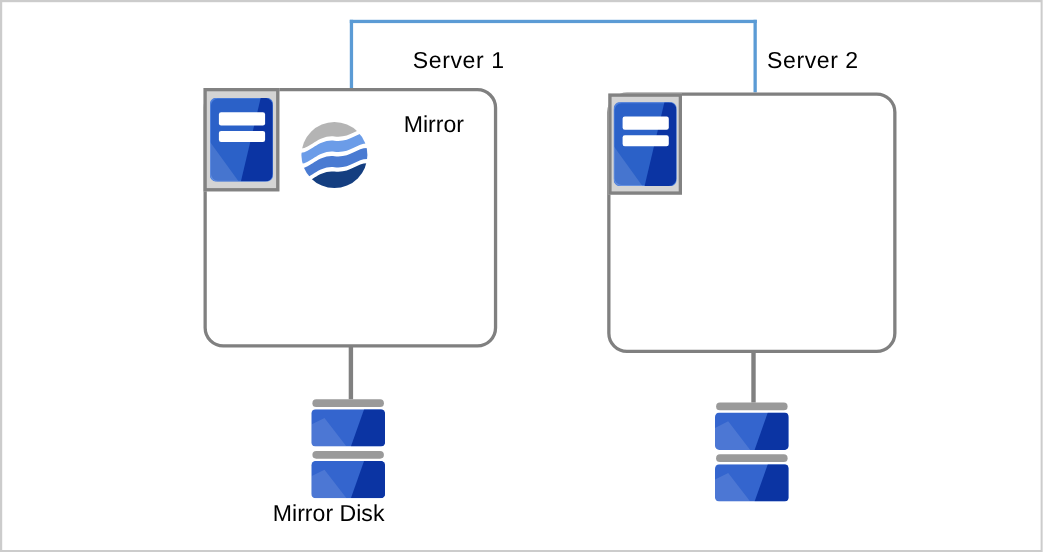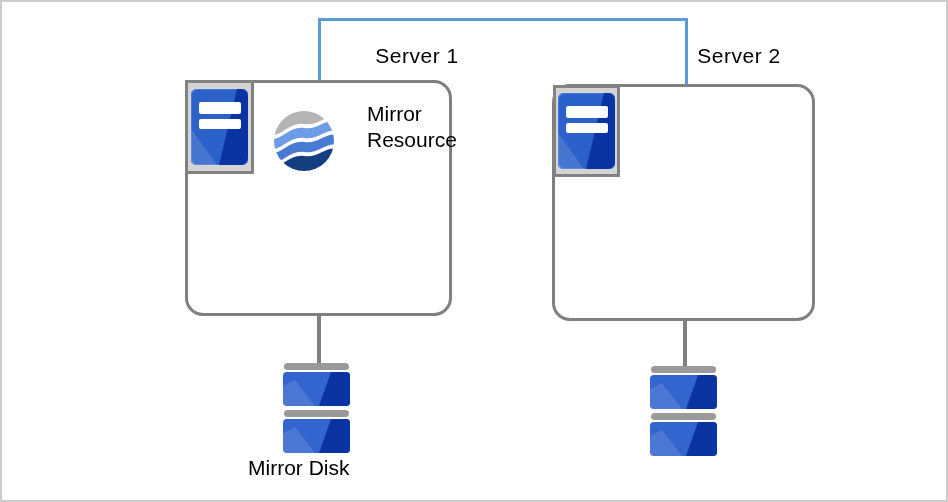--- a/index.html
+++ b/index.html
@@ -124,21 +124,20 @@
       </svg>
   </div>
 
   <div class="globe">
     <svg width="60" height="66" viewBox="0 0 60 66">
         <use href="#globe"></use>
       </svg>
   </div>
   <div class="res-label">
     <div>Mirror</div>
-    <div>Resource</div>
   </div>
 
   <div class="stub stub1"></div>
   <div class="stub stub2"></div>
 
   <div class="disk d1">
     <div class="bar"></div>
     <svg width="67" height="34" viewBox="0 0 67 34">
         <use href="#platter"></use>
       </svg>

